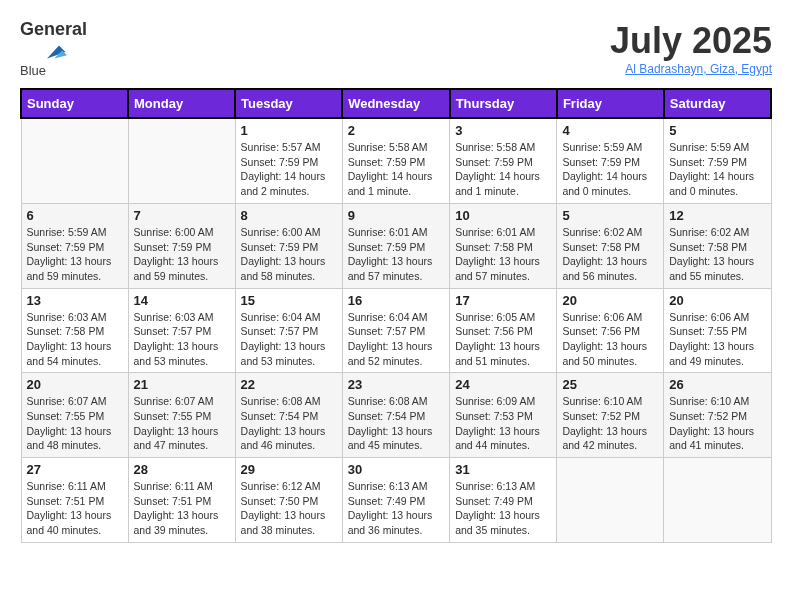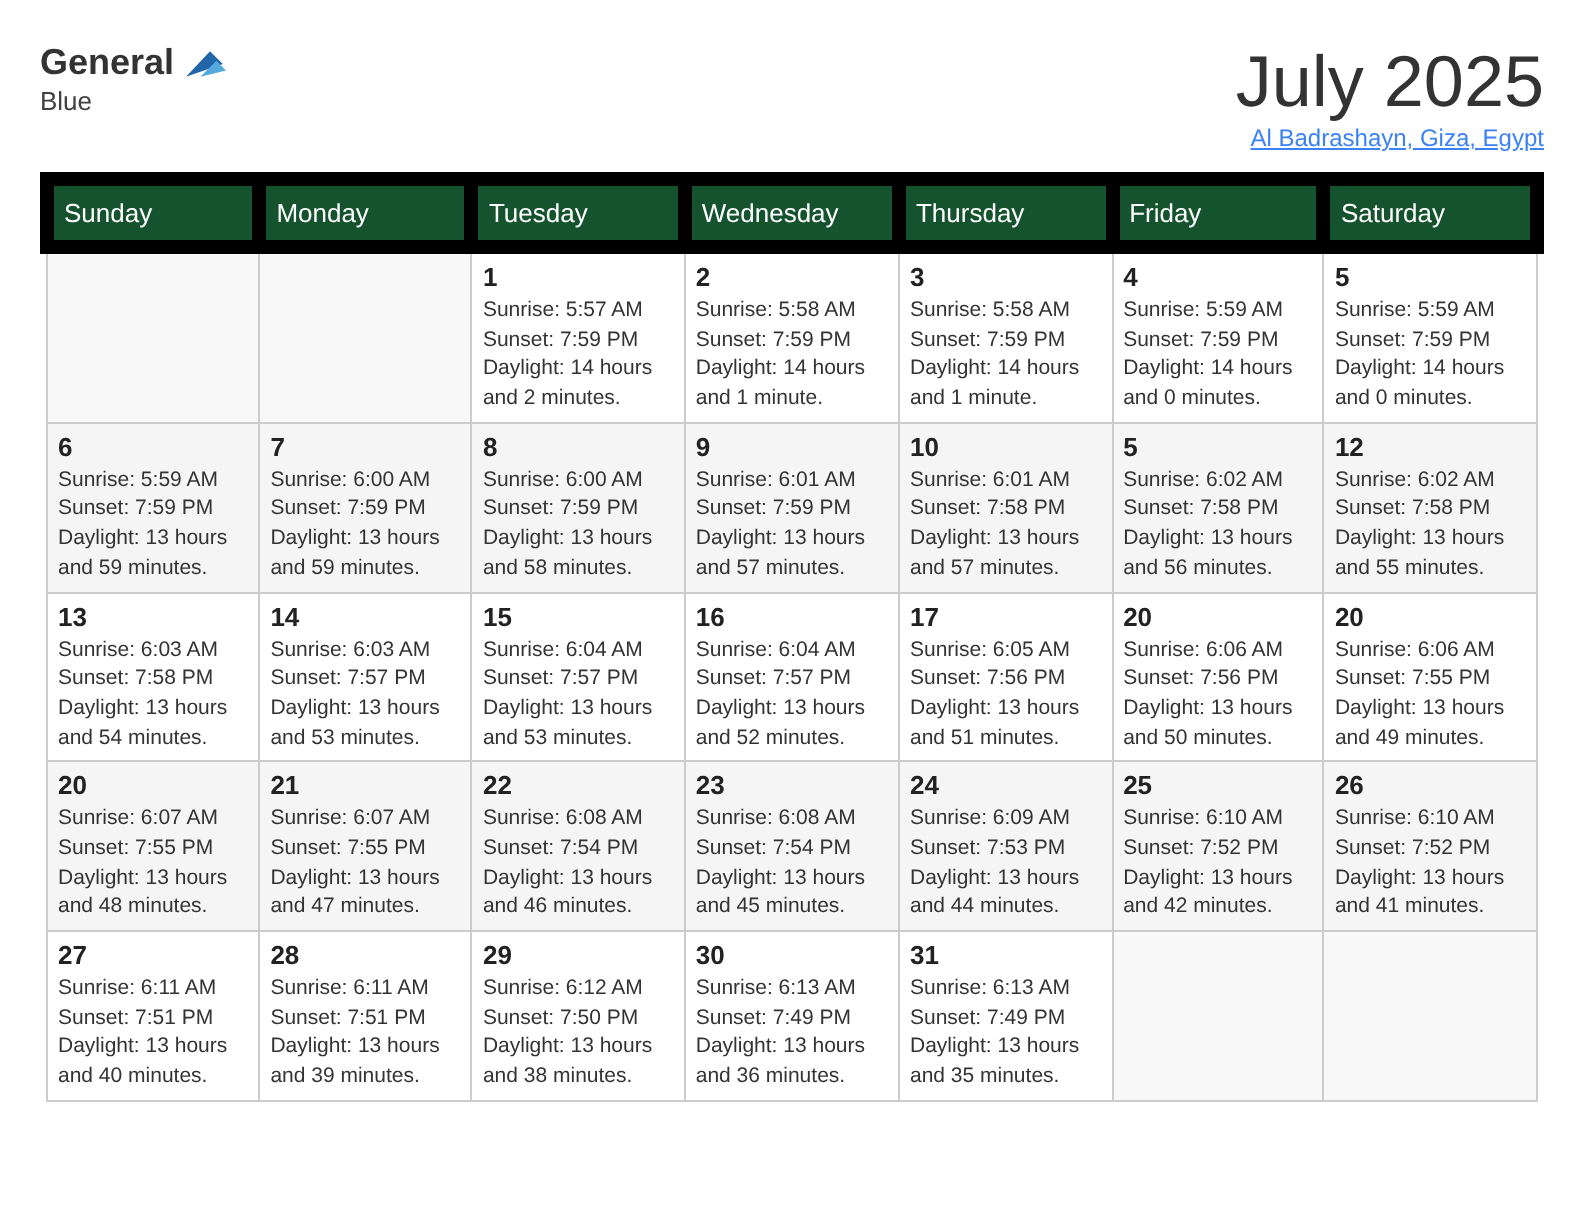--- a/index.html
+++ b/index.html
@@ -33,41 +33,41 @@
     .logo-icon {
       width: 24px;
       height: 24px;
       margin-left: 2px;
     }
     .title-section {
       text-align: right;
     }
     .month-title {
       font-size: 36px;
-      font-weight: normal;
+      font-weight: bold;
       color: #333;
     }
     .location-title {
       font-size: 12px;
       color: #3b82f6;
       text-decoration: underline;
     }
     table {
       width: 100%;
       border-collapse: collapse;
       font-size: 11px;
     }
     thead tr th {
-      background-color: #14532d;
+      background-color: #6d28d9;
       color: white;
       padding: 6px 5px;
       text-align: left;
       font-size: 13px;
-      font-weight: normal;
-      border: 7px solid #000000;
+      font-weight: bold;
+      border: 2px solid #000000;
     }
     tbody tr td {
       border: 1px solid #ccc;
       padding: 4px 5px;
       vertical-align: top;
       width: 108px;
       min-height: 70px;
       background: #fff;
     }
     tbody tr:nth-child(even) td {
@@ -87,21 +87,21 @@
     .empty-cell {
       background: #f9f9f9;
     }
   </style>
 </head>
 <body>
 
 <div class="header">
   <div class="logo">
     <div style="display:flex;flex-direction:column;line-height:1.1">
-      <span style="display:flex;align-items:center;">
+      <span style="display:flex;align-items:center;flex-direction:column;">
         <span class="logo-text-general">General</span>
         <svg class="logo-icon" viewBox="0 0 30 20" xmlns="http://www.w3.org/2000/svg">
           <polygon points="5,18 20,2 28,10" fill="#2266aa"></polygon>
           <polygon points="14,18 24,8 30,14" fill="#55aadd"></polygon>
         </svg>
       </span>
       <span class="logo-text-blue">Blue</span>
     </div>
   </div>
   <div class="title-section">

